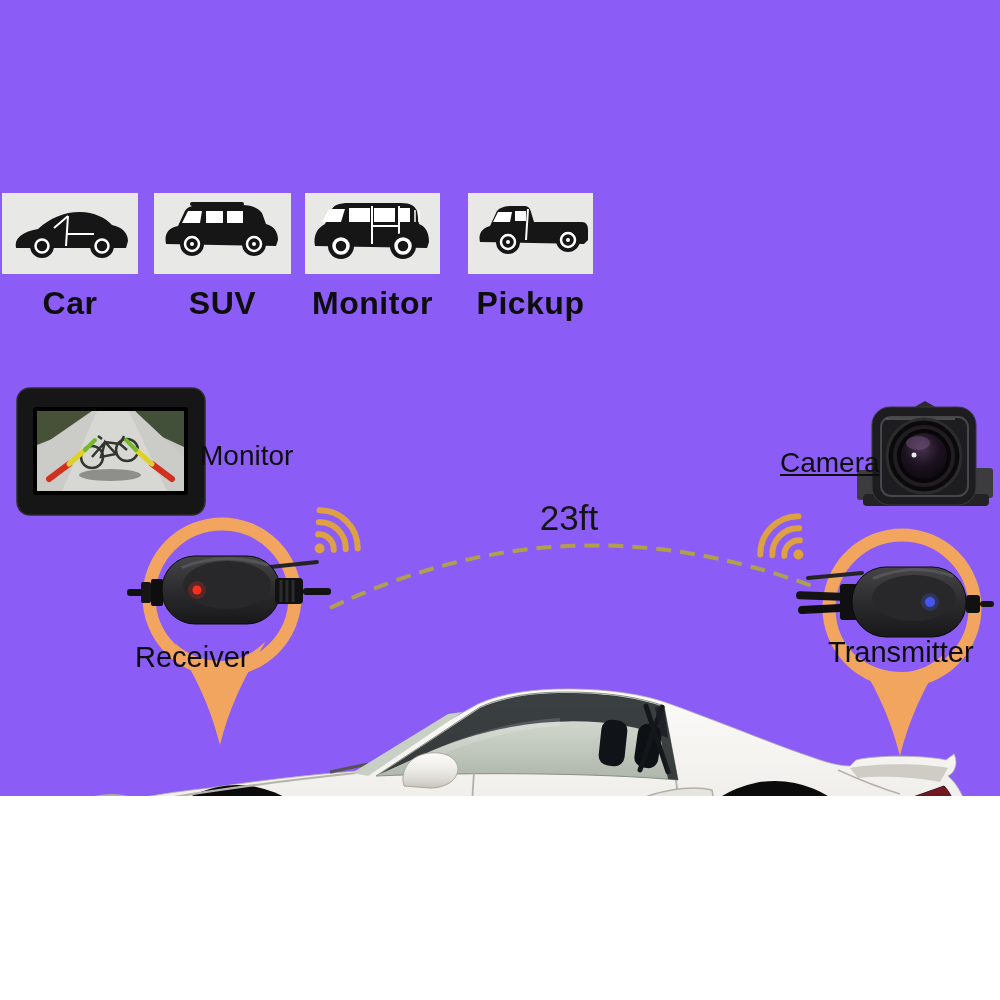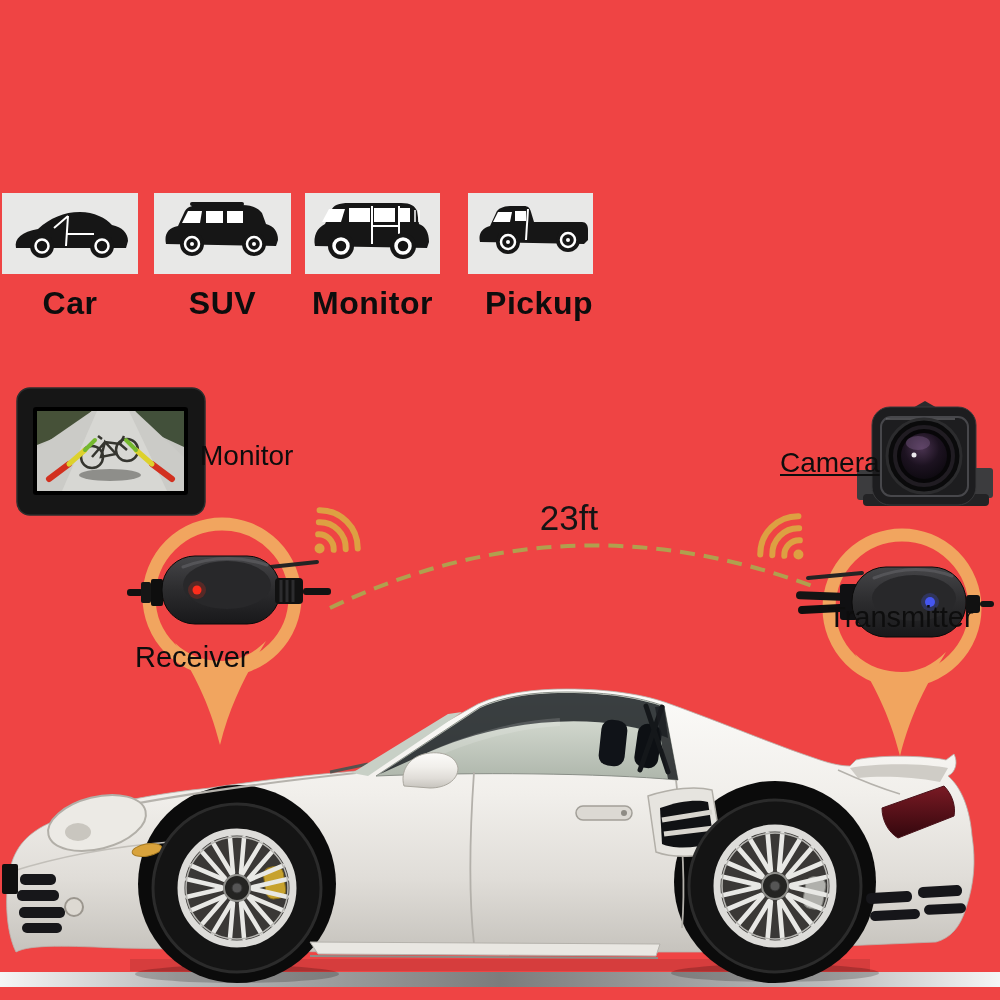--- a/index.html
+++ b/index.html
@@ -1,16 +1,16 @@
 <!DOCTYPE html>
 <html><head>
 <meta charset="utf-8">
 <style>
   html,body{margin:0;padding:0;background:#ffffff;}
-  .stage{position:relative;width:1000px;height:1000px;background:#ef4444;overflow:hidden;
+  .stage{position:relative;width:1000px;height:796px;background:#8b5cf6;overflow:hidden;
          font-family:"Liberation Sans", sans-serif;color:#0b0b0b;}
   .abs{position:absolute;}
   .tile{position:absolute;top:193px;text-align:center;}
   .tile-box{height:81px;background:#e8e8e7;display:flex;align-items:center;justify-content:center;}
   .tile-label{margin-top:11px;font-size:32px;font-weight:700;letter-spacing:0.5px;color:#0d0d0d;}
   .comp-label{position:absolute;text-align:left;font-size:28px;font-weight:400;color:#0d0d0d;}
   .dist-label{position:absolute;text-align:center;font-size:35px;font-weight:400;color:#141414;}
   svg{display:block;}
 </style>
 </head>
@@ -63,21 +63,21 @@
         <path d="M110,16 L110,28 M114,16 L114,28" stroke="#ffffff" stroke-width="1.5"></path>
         <circle cx="36" cy="52" r="13" fill="#161616"></circle>
           <circle cx="36" cy="52" r="7" fill="none" stroke="#ffffff" stroke-width="3.5"></circle>
         <circle cx="98" cy="52" r="13" fill="#161616"></circle>
           <circle cx="98" cy="52" r="7" fill="none" stroke="#ffffff" stroke-width="3.5"></circle>
       </svg>
     </div>
     <div class="tile-label">Monitor</div>
   </div>
 
-  <div class="tile" style="left:468px;width:125px;text-align:right;">
+  <div class="tile" style="left:468px;width:125px;">
     <div class="tile-box">
       <svg width="125" height="80" viewBox="0 0 125 80">
         <path d="M12,48 C10,40 14,34 22,32 L28,19 C30,14 36,12 44,12 L56,12 C60,12 62,14 63,18 L66,28 L114,28 C118,28 120,31 120,36 L120,46 L116,50 Z" fill="#161616"></path>
         <polygon points="30,18 44,18 42,28 25,28" fill="#ffffff"></polygon>
         <rect x="47" y="17" width="11" height="10" fill="#ffffff"></rect>
         <path d="M60,15 L58,46" stroke="#ffffff" stroke-width="2"></path>
         <circle cx="40" cy="48" r="12" fill="#161616"></circle>
           <circle cx="40" cy="48" r="7" fill="none" stroke="#ffffff" stroke-width="2.5"></circle>
           <circle cx="40" cy="48" r="2" fill="#ffffff"></circle>
         <circle cx="100" cy="46" r="12" fill="#161616"></circle>
@@ -349,15 +349,15 @@
       <rect x="50" y="74" width="18" height="36" rx="3" fill="#101012"></rect>
       <rect x="62" y="57" width="114" height="70" rx="34" fill="url(#rbody)" stroke="#0a0a0a"></rect>
       <ellipse cx="124" cy="88" rx="42" ry="23" fill="#28282a"></ellipse>
       <path d="M84,68 Q124,52 162,66" fill="none" stroke="#5a5a5e" stroke-width="3" stroke-linecap="round" opacity="0.8"></path>
       <circle cx="140" cy="92" r="9" opacity="0.25" fill="#4556f0"></circle>
       <circle cx="140" cy="92" r="5" fill="#4556f0"></circle>
       <rect x="176" y="85" width="14" height="18" rx="3" fill="#111"></rect>
       <rect x="190" y="91" width="14" height="6" rx="3" fill="#131313"></rect>
     </g>
   </svg>
-  <div class="comp-label" style="left:828px;top:601px;width:155px;font-size:29px;">Transmitter</div>
+  <div class="comp-label" style="left:828px;top:636px;width:155px;font-size:29px;">Transmitter</div>
 
 </div>
 
 </body></html>

